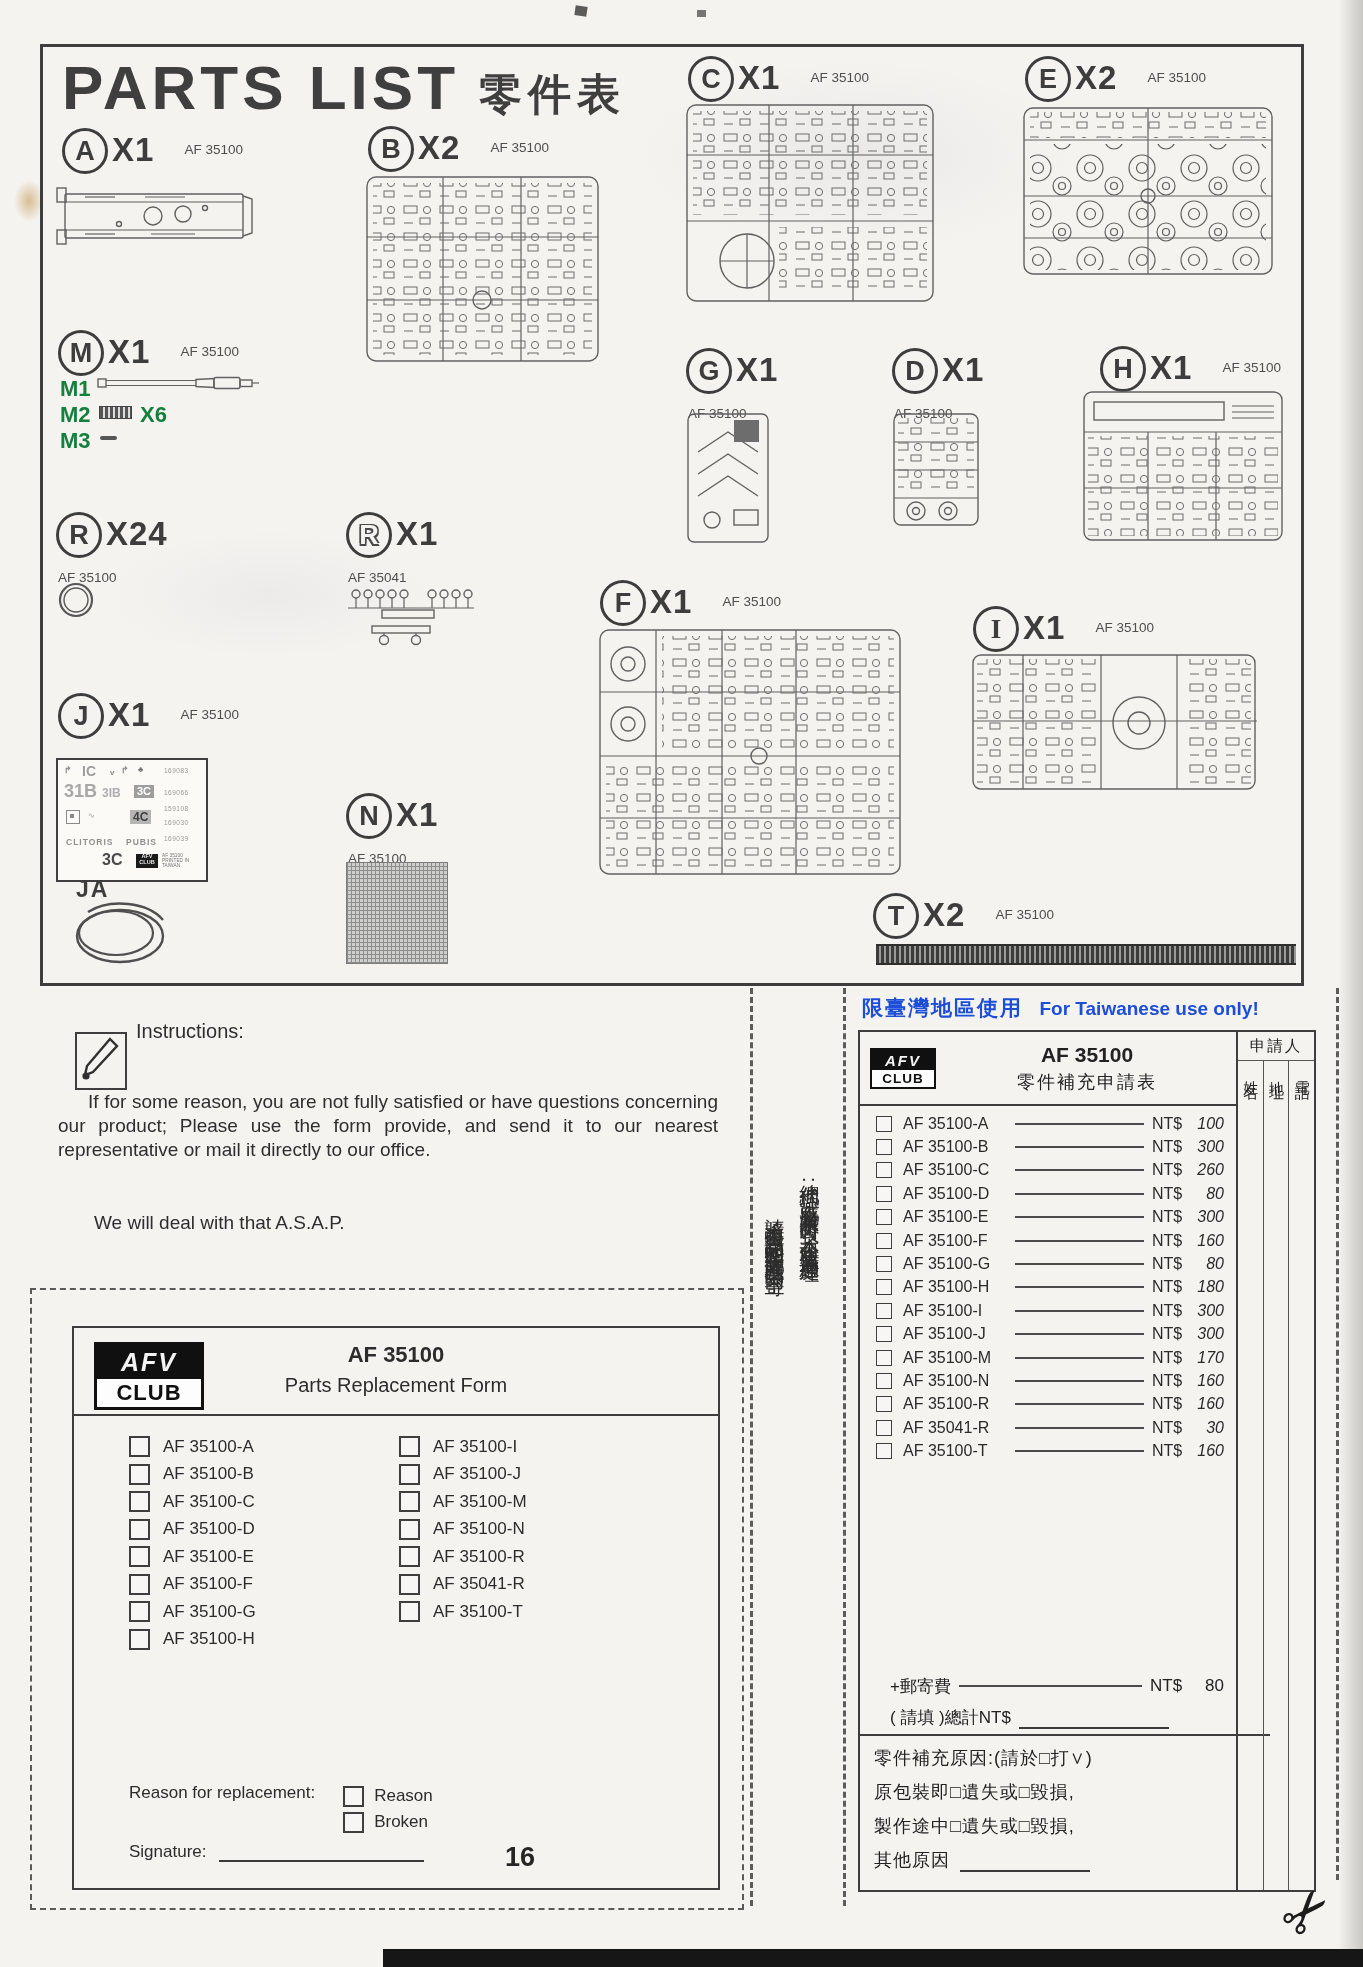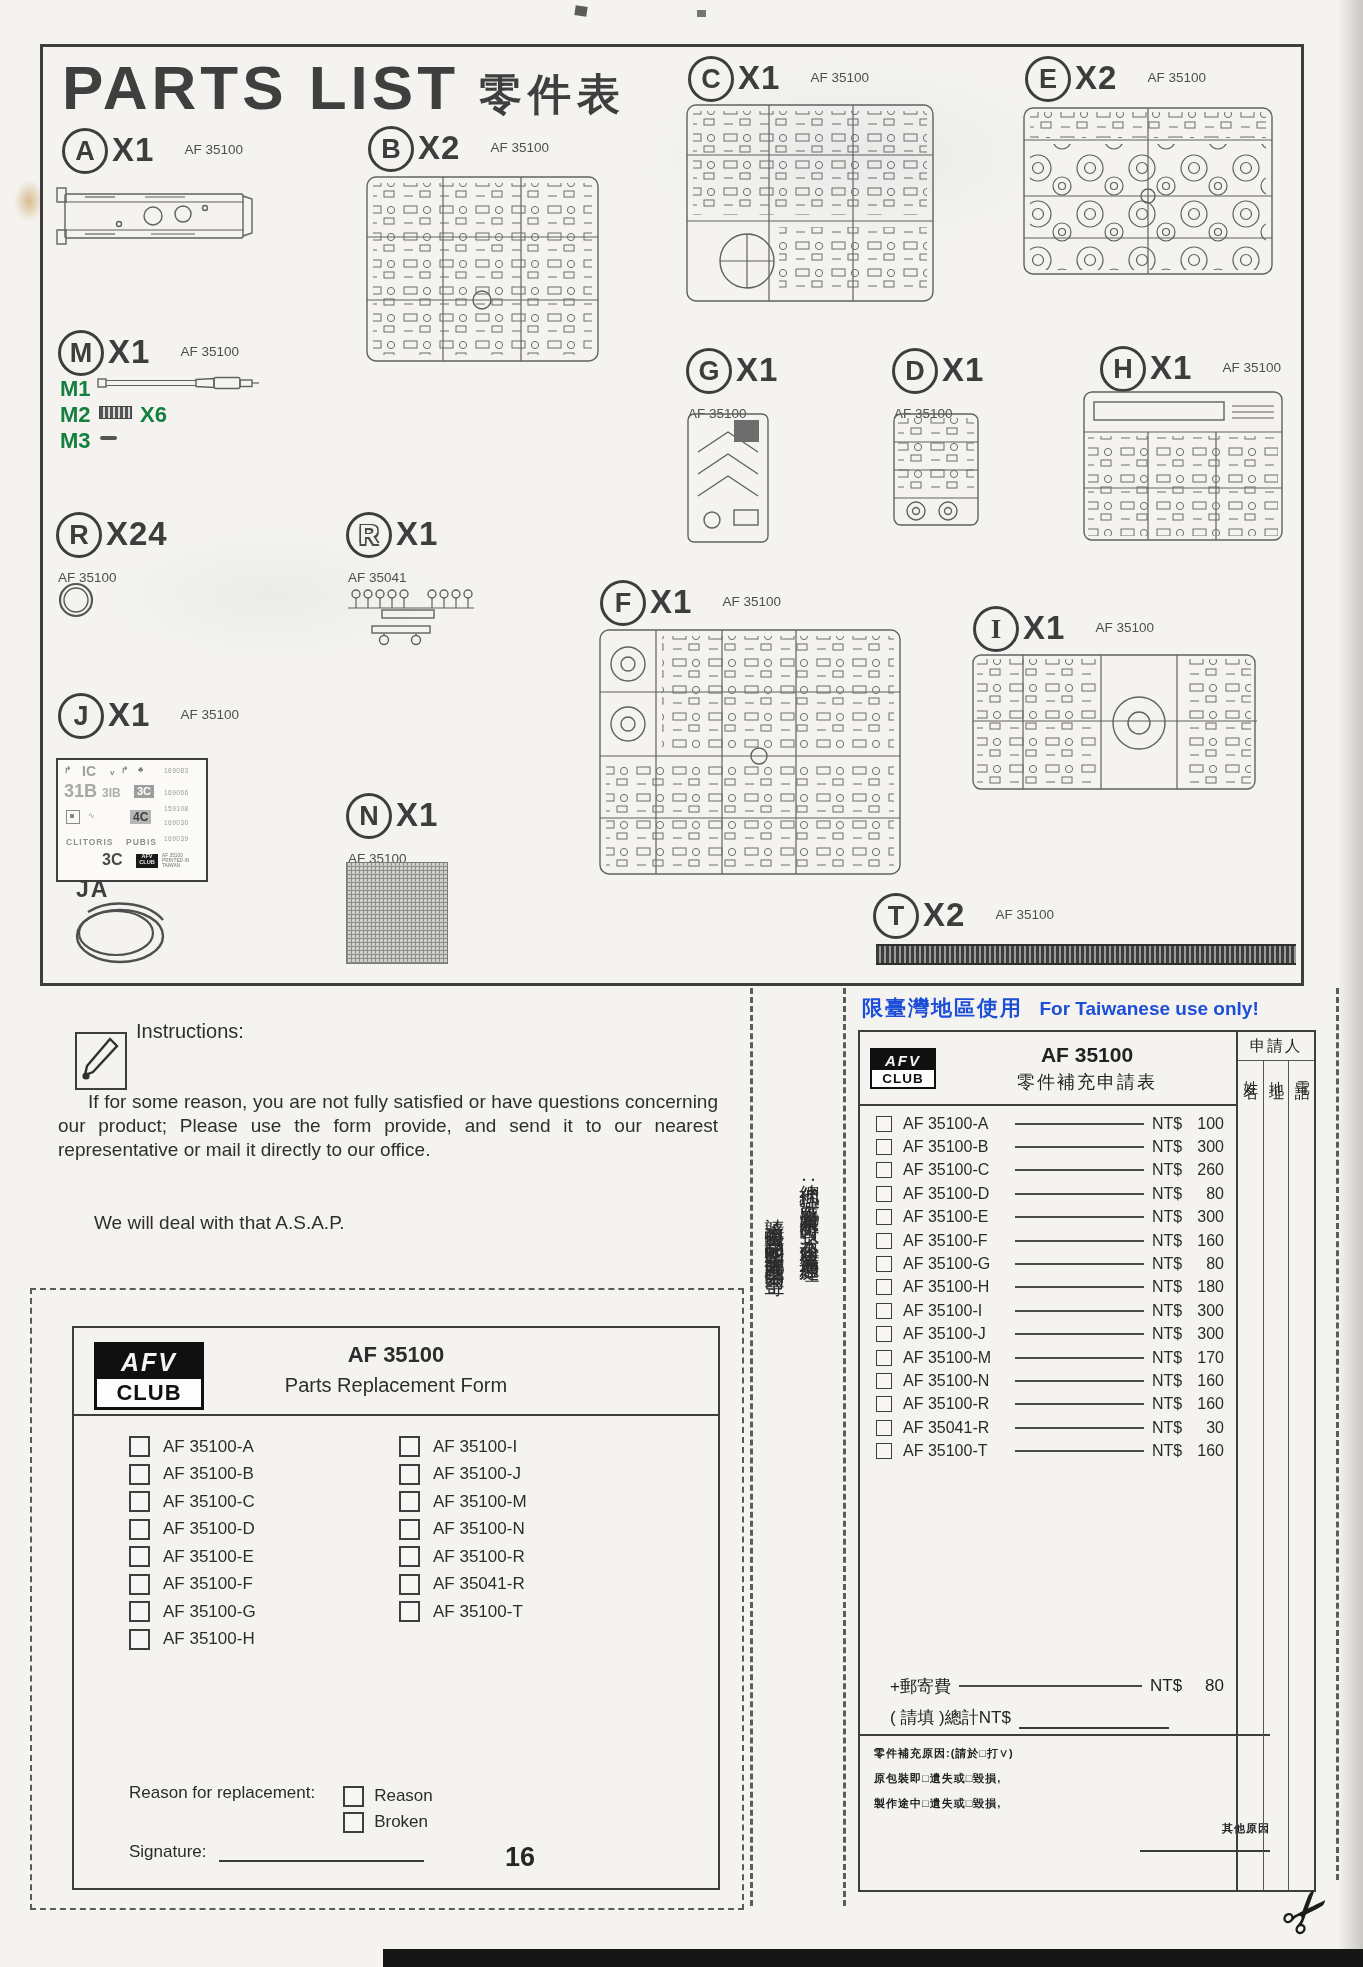--- a/index.html
+++ b/index.html
@@ -110,32 +110,32 @@
   .afv-right .t{font-size:15px;padding:2px 0 1px;}
   .afv-right .b{font-size:13.5px;padding:1px 0;}
   .tw-titles{flex:1;text-align:center;}
   .tw-code{font-size:21px;font-weight:bold;color:#222;}
   .tw-sub{font-size:18px;color:#222;letter-spacing:2px;margin-top:3px;}
   .tw-rows{position:absolute;left:0;top:80px;width:378px;}
   .twrow{display:flex;align-items:center;height:23.4px;padding:0 14px 0 16px;font-size:16px;color:#2a2a2a;}
   .twrow .code{margin-left:11px;width:104px;}
   .dashline{flex:1;border-bottom:2px solid #4a4a4a;height:0;margin:0 8px;align-self:center;}
   .twrow .cur{width:40px;}
-  .twrow .price{width:32px;text-align:right;}
+  .twrow .price{width:32px;text-align:right;font-style:italic;}
   .tw-postage{position:absolute;left:0;top:642px;width:378px;display:flex;align-items:center;
     padding:0 14px 0 30px;box-sizing:border-box;font-size:17px;color:#222;height:24px;}
   .tw-postage .cur{width:44px;}
   .tw-postage .price{width:30px;text-align:right;}
   .tw-total{position:absolute;left:0;top:674px;width:378px;padding-left:30px;box-sizing:border-box;
     font-size:17px;color:#222;display:flex;align-items:flex-end;}
   .u-line{display:inline-block;width:150px;border-bottom:2px solid #3a3a3a;height:16px;margin-left:8px;}
   .tw-reason{position:absolute;left:0;top:702px;width:410px;height:153px;border-top:2px solid #3e3e3e;
-    font-size:11px;color:#222;font-weight:bold;}
+    font-size:18px;color:#222;}
   .tw-reason div{margin:10px 0 0 14px;letter-spacing:1px;}
-  .tw-reason .other{display:flex;align-items:flex-end;flex-direction:column;}
+  .tw-reason .other{display:flex;align-items:flex-end;}
   .u-line2{display:inline-block;width:130px;border-bottom:2px solid #3a3a3a;height:14px;margin-left:10px;}
   .tw-applicant{position:absolute;right:0;top:0;width:76px;height:100%;border-left:2.5px solid #3e3e3e;
     display:flex;flex-direction:column;}
   .tw-app-title{height:24px;border-bottom:1.5px solid #555;text-align:center;font-size:15.5px;
     letter-spacing:2px;color:#222;padding-top:4px;}
   .tw-app-cols{flex:1;display:flex;}
   .tw-app-col{flex:1;border-left:1.5px solid #555;display:flex;justify-content:center;}
   .tw-app-col:first-child{border-left:none;}
   .tw-app-col span{writing-mode:vertical-rl;font-size:15px;letter-spacing:4px;color:#222;margin-top:8px;}
 

